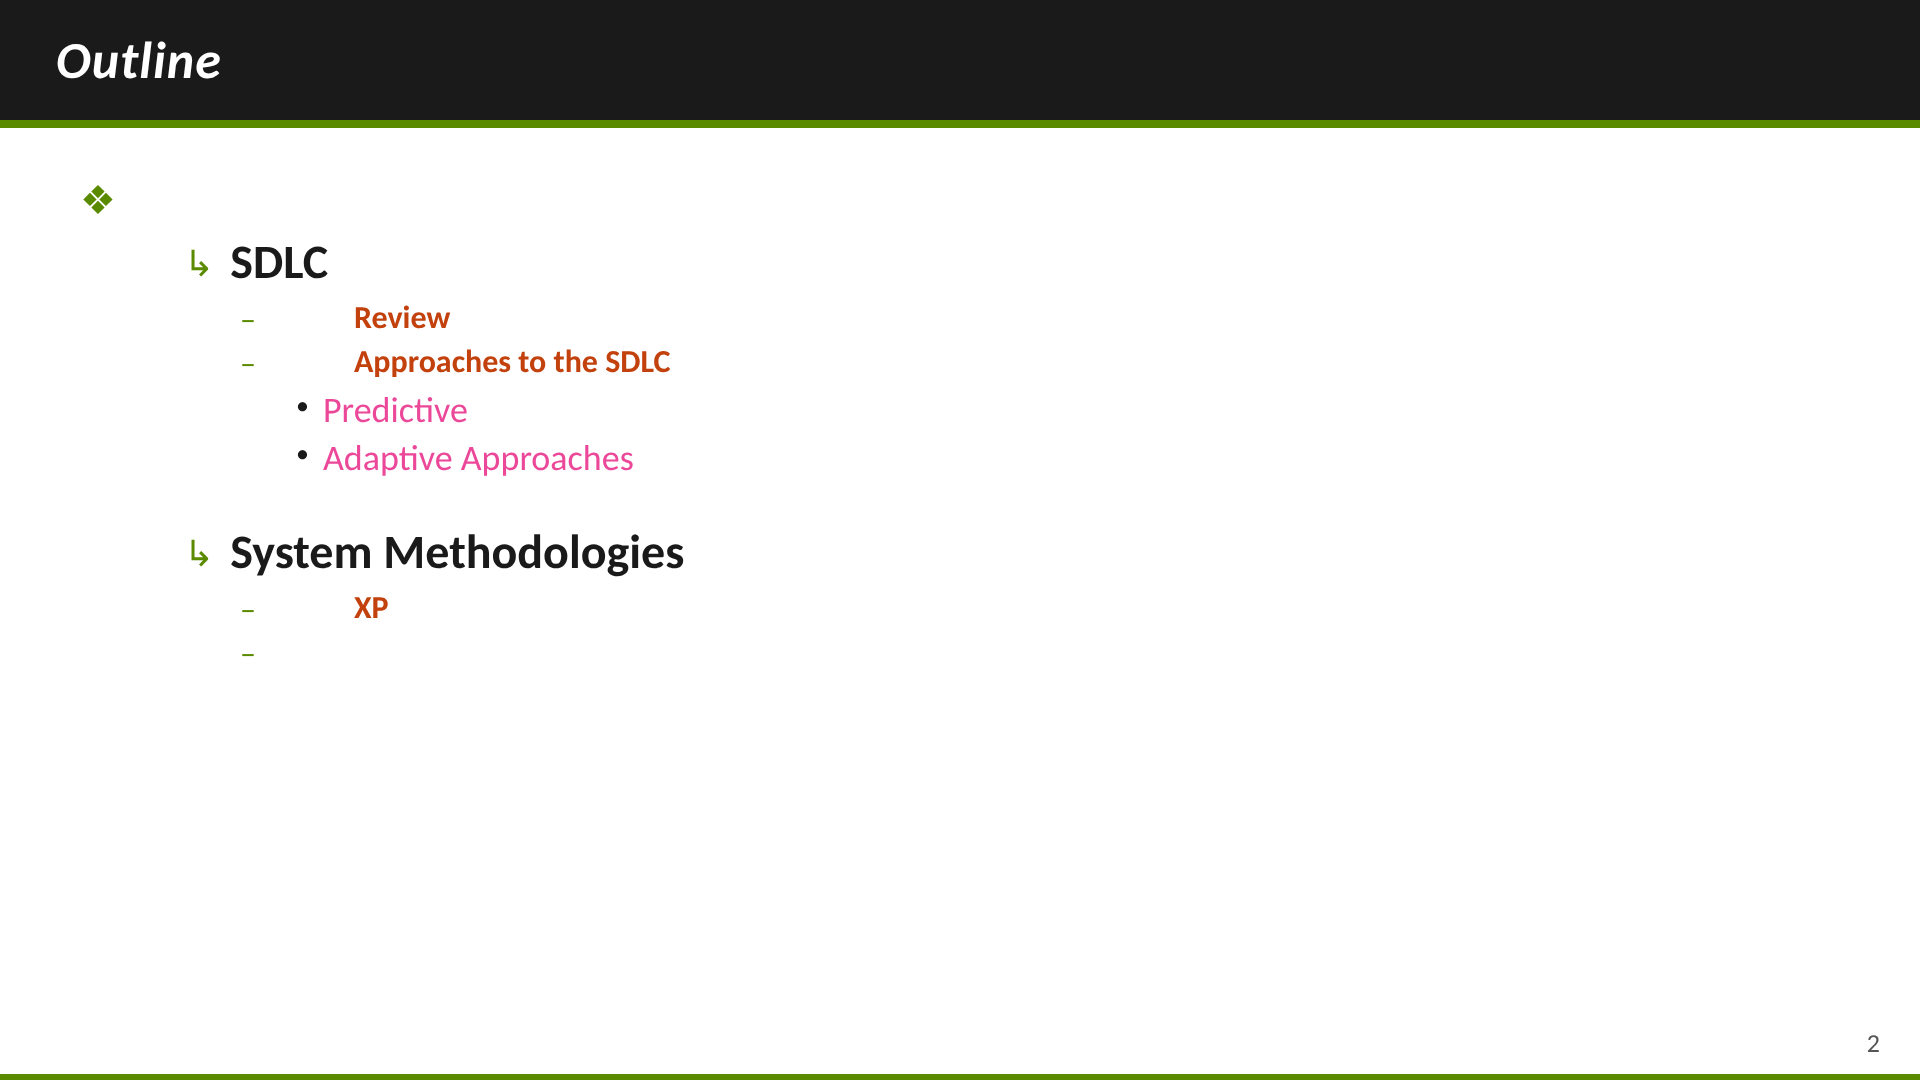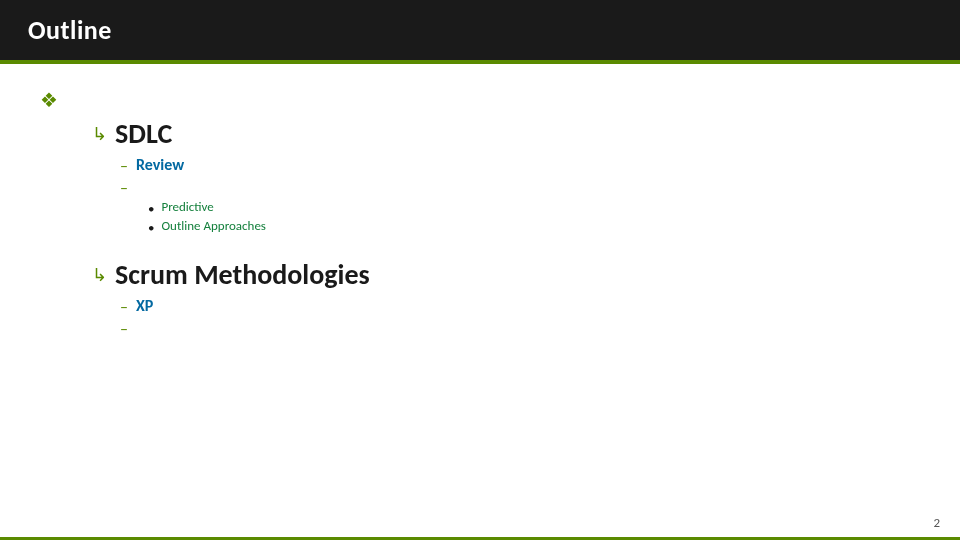--- a/index.html
+++ b/index.html
@@ -25,20 +25,21 @@
       flex-direction: column;
     }
 
     .title-bar {
       background: #1a1a1a;
       color: #ffffff;
       padding: 14px 28px;
       font-size: 26px;
       font-weight: 700;
       letter-spacing: 0.5px;
+      font-style: italic;
     }
 
     .green-line {
       height: 4px;
       background: #5a8a00;
       width: 100%;
     }
 
     .content-area {
       flex: 1;
@@ -77,21 +78,22 @@
       color: #5a8a00;
       font-size: 16px;
       margin-right: 8px;
       margin-top: 1px;
       flex-shrink: 0;
     }
 
     .sub-item-text {
       font-size: 16px;
       font-weight: 600;
-      color: #0369a1;
+      color: #c2410c;
+      margin-left: 41px;
     }
 
     .sub-sub-section {
       margin-left: 28px;
       margin-bottom: 2px;
     }
 
     .bullet-item {
       display: flex;
       align-items: flex-start;
@@ -100,22 +102,22 @@
 
     .dot-bullet {
       font-size: 13px;
       margin-right: 7px;
       margin-top: 2px;
       color: #1a1a1a;
       flex-shrink: 0;
     }
 
     .bullet-text {
-      font-size: 13px;
-      color: #15803d;
+      font-size: 18px;
+      color: #ec4899;
       text-align: right;
     }
 
     .sdlc-section {
       margin-bottom: 14px;
     }
 
     .sdlc-label {
       display: flex;
       align-items: center;
@@ -123,21 +125,21 @@
     }
 
     .curl-bullet {
       color: #5a8a00;
       font-size: 18px;
       margin-right: 8px;
       flex-shrink: 0;
     }
 
     .sdlc-text {
-      font-size: 28px;
+      font-size: 24px;
       font-weight: 700;
       color: #1a1a1a;
     }
 
     .agile-section {
       margin-top: 6px;
     }
 
     .page-number {
       position: absolute;
@@ -181,39 +183,40 @@
 
       <div class="sub-sub-section">
 
         <div class="bullet-item">
           <span class="arrow-bullet">–</span>
           <span class="sub-item-text">Review</span>
         </div>
 
         <div class="bullet-item">
           <span class="arrow-bullet">–</span>
+          <span class="sub-item-text">Approaches to the SDLC</span>
         </div>
 
         <div style="margin-left: 28px;">
           <div class="bullet-item">
             <span class="dot-bullet">•</span>
             <span class="bullet-text">Predictive</span>
           </div>
           <div class="bullet-item">
             <span class="dot-bullet">•</span>
-            <span class="bullet-text">Outline Approaches</span>
+            <span class="bullet-text">Adaptive Approaches</span>
           </div>
         </div>
       </div>
     </div>
 
     <div class="sub-section agile-section">
       <div class="sdlc-label">
         <span class="curl-bullet">↳</span>
-        <span class="sdlc-text">Scrum Methodologies</span>
+        <span class="sdlc-text">System Methodologies</span>
       </div>
 
       <div class="sub-sub-section">
         <div class="bullet-item">
           <span class="arrow-bullet">–</span>
           <span class="sub-item-text">XP</span>
         </div>
         <div class="bullet-item">
           <span class="arrow-bullet">–</span>
         </div>

